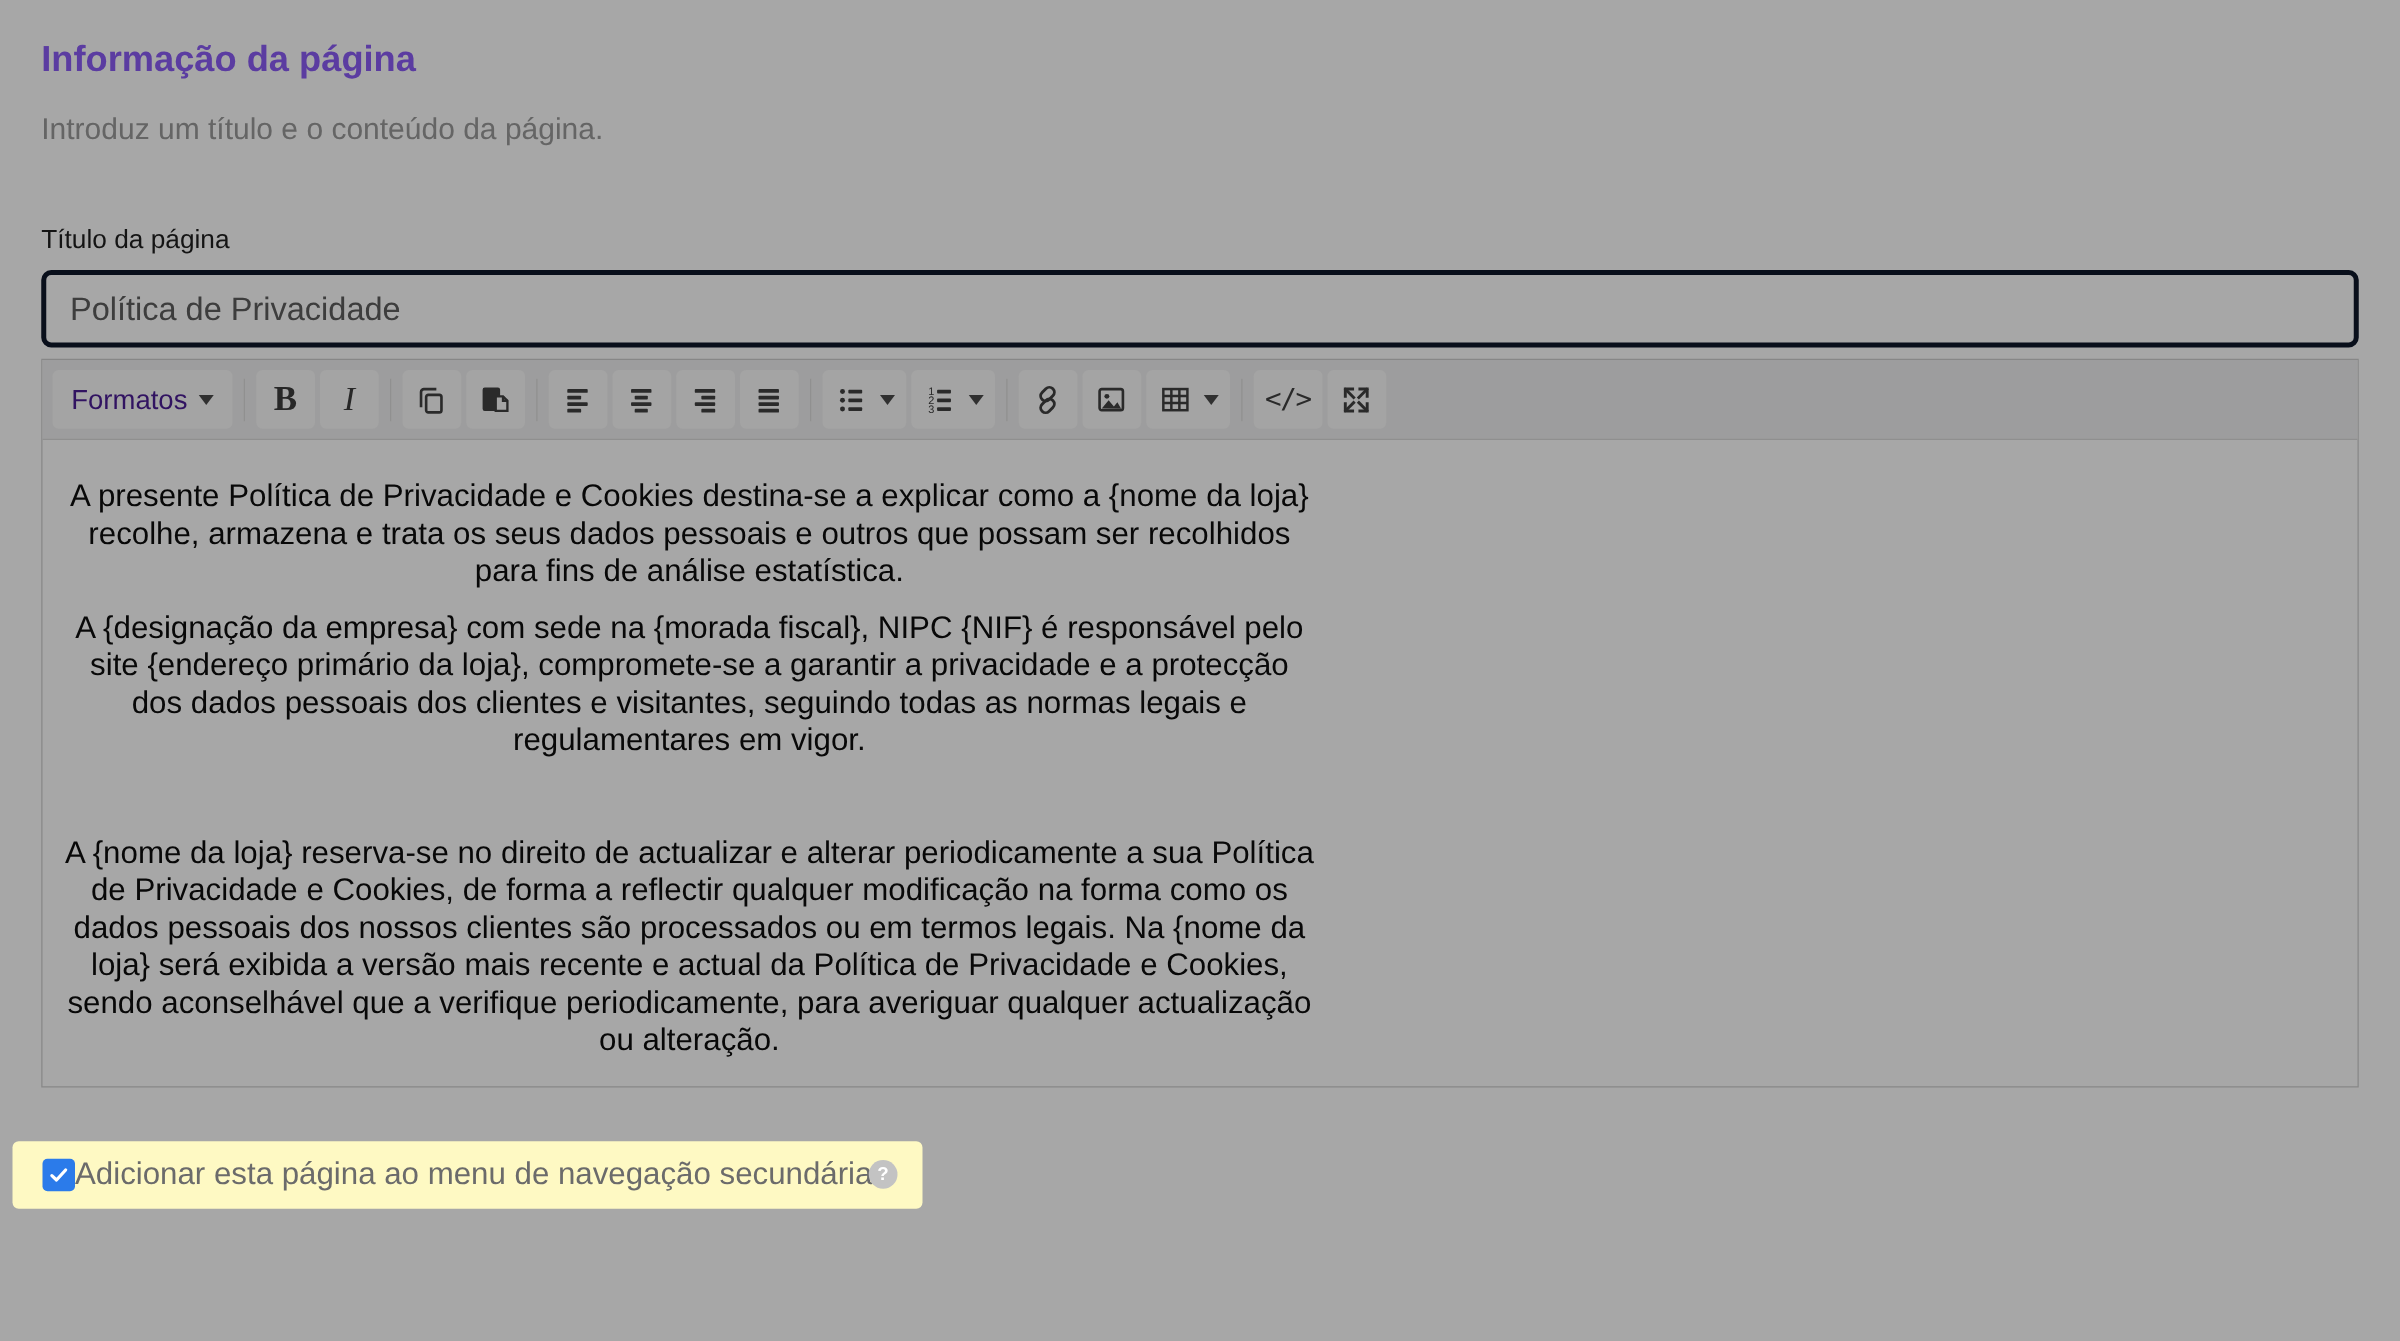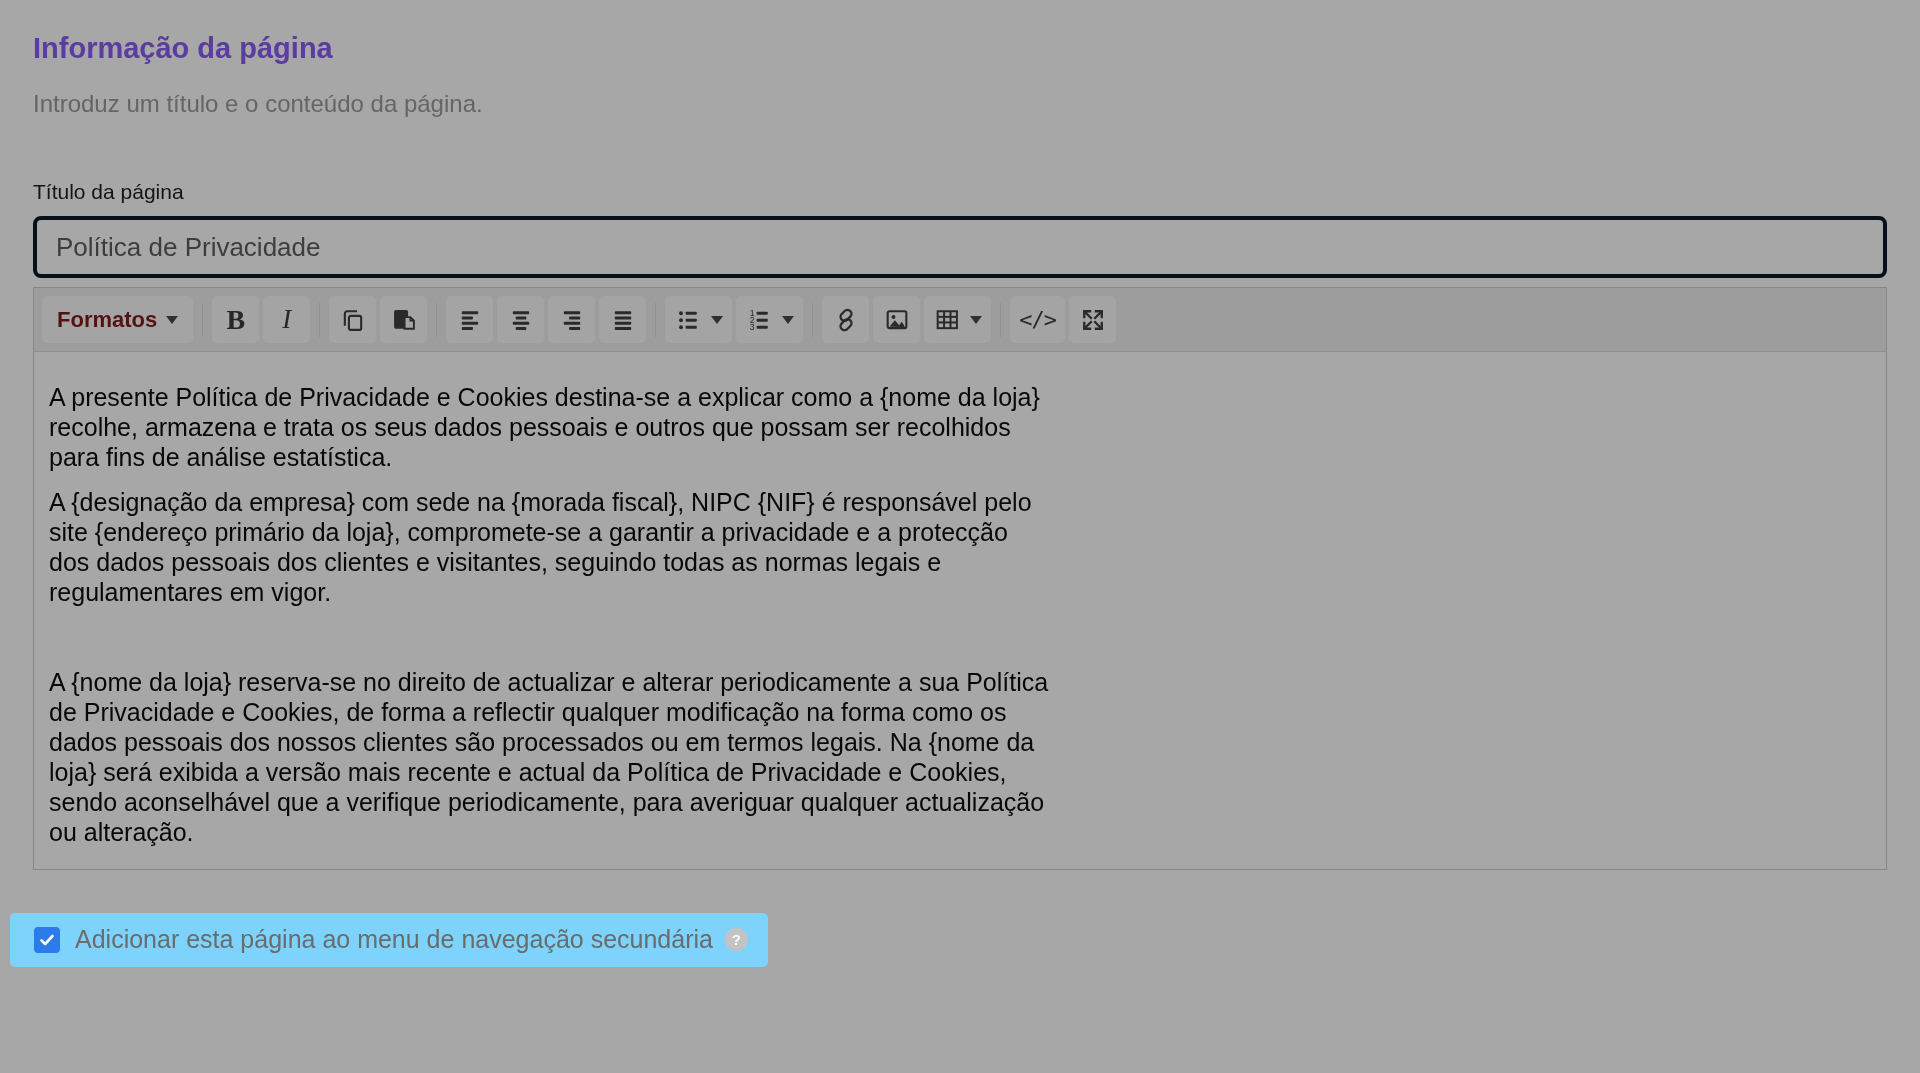--- a/index.html
+++ b/index.html
@@ -30,34 +30,34 @@
     height: 64px; background: #f0f0f1; border-bottom: 1px solid #dadada;
     display: flex; align-items: center; padding: 0 8px; gap: 4px;
   }
   .tb-btn {
     height: 47px; min-width: 47px; border: none; border-radius: 5px;
     background: #fafafa; display: inline-flex; align-items: center; justify-content: center;
     gap: 9px; padding: 0 9px; cursor: pointer; color: #404040;
   }
   .tb-btn svg { display: block; }
   .tb-sep { width: 1px; height: 34px; background: #dcdcdc; margin: 0 5px; flex: none; }
-  .formats-btn { padding: 0 15px; font-size: 22px; color: #7f1d1d; font-family: "Liberation Sans", sans-serif; font-weight: bold; }
+  .formats-btn { padding: 0 15px; font-size: 22px; color: #4c1d95; font-family: "Liberation Sans", sans-serif; }
   .glyph-b { font-family: "Liberation Serif", serif; font-weight: 700; font-size: 28px; color: #3c3c3c; }
   .glyph-i { font-family: "Liberation Serif", serif; font-style: italic; font-size: 27px; color: #3c3c3c; padding: 0 4px; }
   .caret { width: 0; height: 0; border-left: 6px solid transparent; border-right: 6px solid transparent; border-top: 8px solid #4a4a4a; }
   .code-glyph { font-family: "DejaVu Sans Mono", monospace; font-size: 22px; color: #404040; letter-spacing: -1px; }
 
-  .editor-content { padding: 30px 15px 0 15px; height: 519px; overflow: hidden; cursor: text; }
+  .editor-content { padding: 30px 15px 0 15px; height: 519px; overflow: hidden; cursor: text; text-align: center; }
   .editor-content p { margin: 0 0 15px 0; max-width: 1005px; font-size: 25px; line-height: 30px; color: #0d0d0d; }
 
   .highlight-row {
     position: relative; z-index: 20;
-    display: inline-flex; align-items: center; gap: 15px;
+    display: inline-flex; align-items: center; 
     margin-top: 43px; margin-left: -23px;
-    background: #7dd3fc; border-radius: 5px; padding: 12px 20px 13px 24px;
+    background: #fef9c3; border-radius: 5px; padding: 12px 20px 13px 24px;
   }
   .checkbox {
     width: 26px; height: 26px; border-radius: 4px; background: #2b7bea;
     display: inline-flex; align-items: center; justify-content: center; cursor: pointer; flex: none;
   }
   .checkbox svg { display: block; }
   .checkbox-label { font-size: 25px; color: #6b6b6b; white-space: nowrap; cursor: pointer; }
   .help-icon {
     width: 23px; height: 23px; border-radius: 50%; background: #c3c3c3; flex: none;
     display: inline-flex; align-items: center; justify-content: center;

